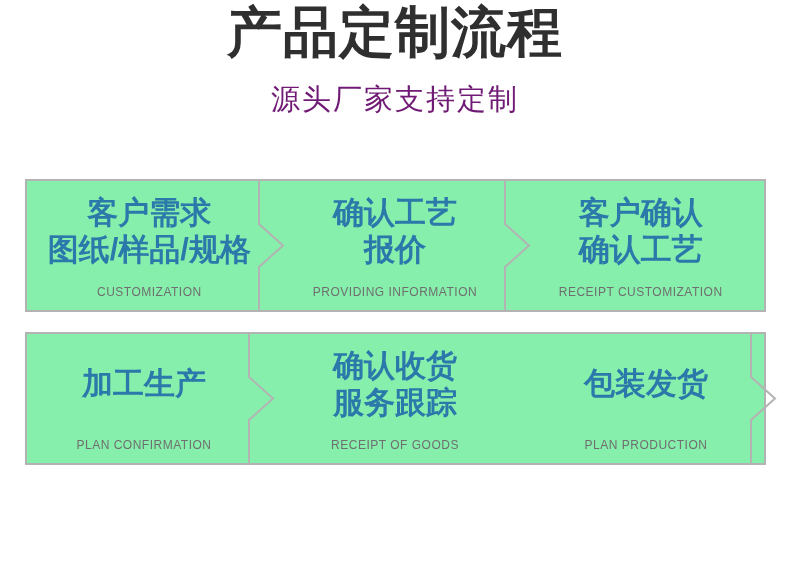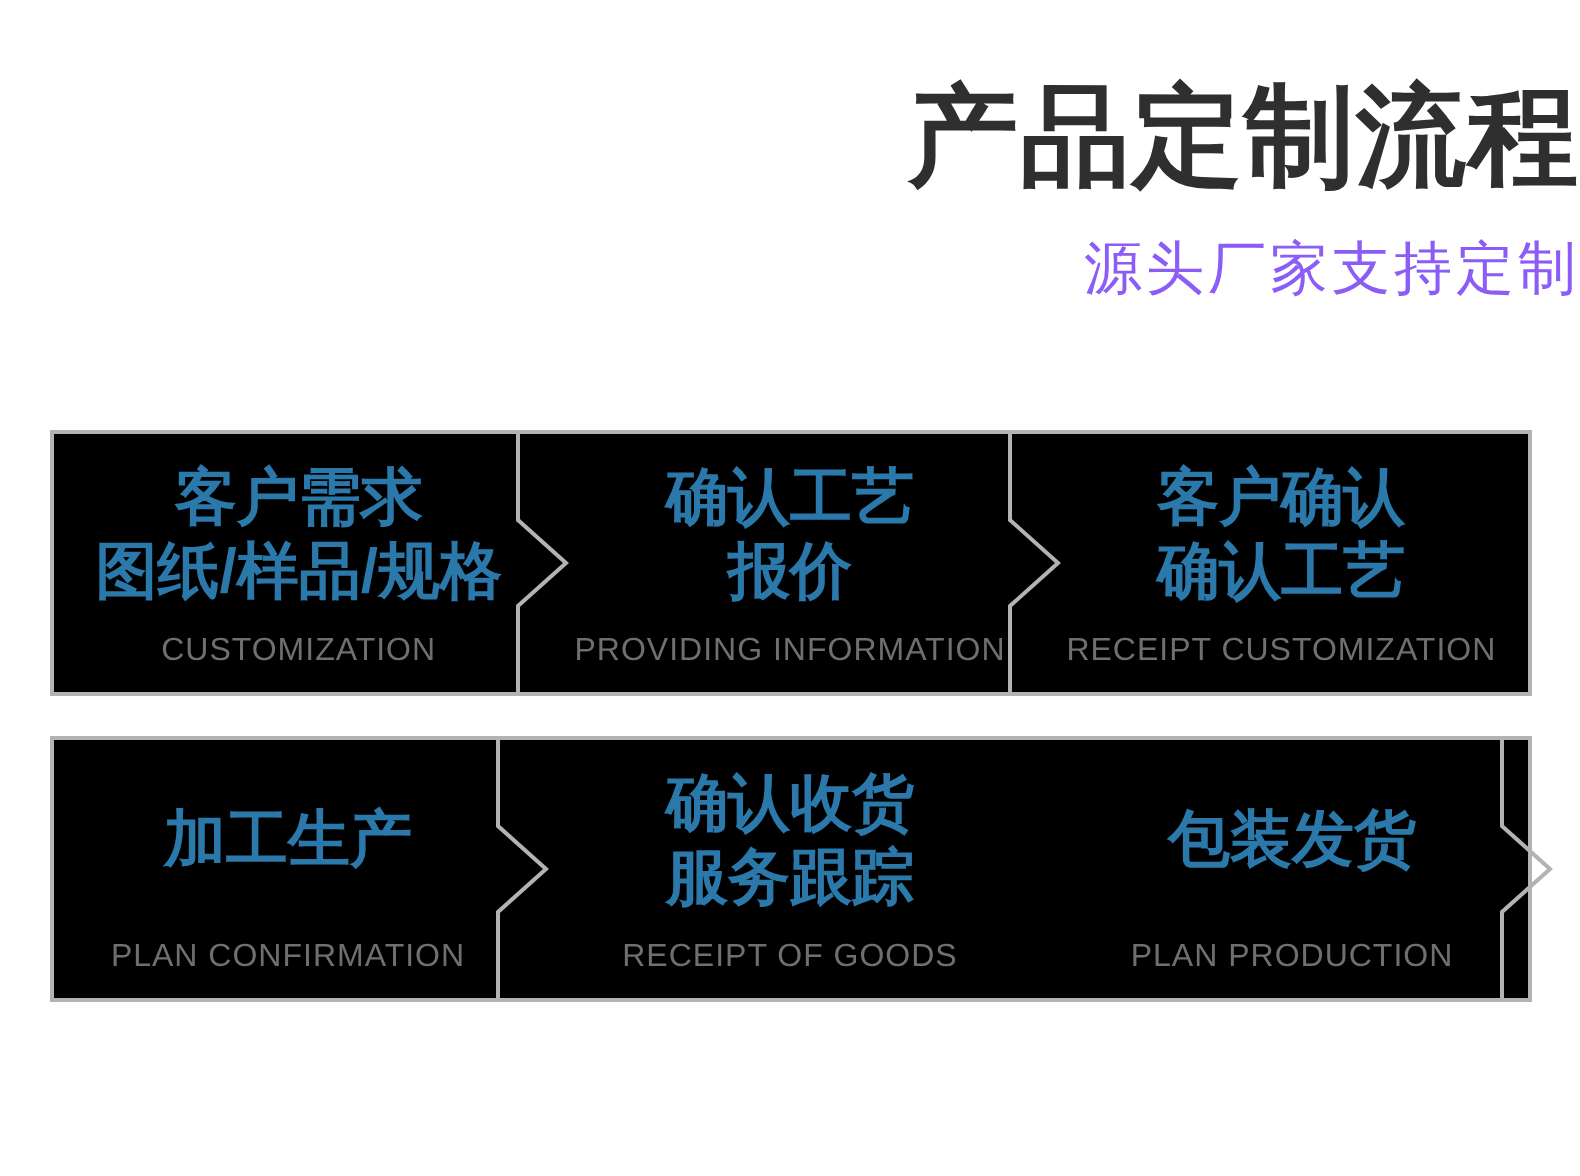--- a/index.html
+++ b/index.html
@@ -5,45 +5,45 @@
   * { margin: 0; padding: 0; box-sizing: border-box; }
   html, body { background: #ffffff; }
   .page {
     position: relative;
     width: 790px;
     height: 588px;
     background: #ffffff;
     font-family: "Liberation Sans", "DejaVu Sans", sans-serif;
     overflow: hidden;
   }
-  .header { text-align: right; padding-top: 36px; }
+  .header { text-align: center; }
   .page-title {
     font-size: 55px;
     font-weight: 800;
     color: #2f2f2f;
     letter-spacing: 1px;
     line-height: 64px;
   }
   .page-subtitle {
     margin-top: 18px;
     font-size: 29px;
     font-weight: 400;
-    color: #8b5cf6;
+    color: #701a75;
     letter-spacing: 2px;
     line-height: 34px;
   }
   .process {
     width: 741px;
     margin: 63px auto 0 auto;
   }
   .process-row {
     display: flex;
     height: 133px;
     border: 2px solid #b3b3b3;
-    background: #000000;
+    background: #86efac;
   }
   .process-row + .process-row { margin-top: 20px; gap: 16px; }
   .process-step {
     position: relative;
     flex: 1 1 0;
     display: flex;
     flex-direction: column;
     align-items: center;
     justify-content: center;
     padding-bottom: 30px;
@@ -55,21 +55,21 @@
     line-height: 37px;
     white-space: nowrap;
     text-align: center;
   }
   .step-en {
     position: absolute;
     left: 0;
     right: 0;
     bottom: 11px;
     text-align: center;
-    font-size: 16px;
+    font-size: 12px;
     font-weight: 400;
     color: #6f6f6f;
     letter-spacing: 0.5px;
   }
   .step-arrow {
     position: absolute;
     top: 0;
     right: -14px;
     width: 28px;
     height: 100%;

